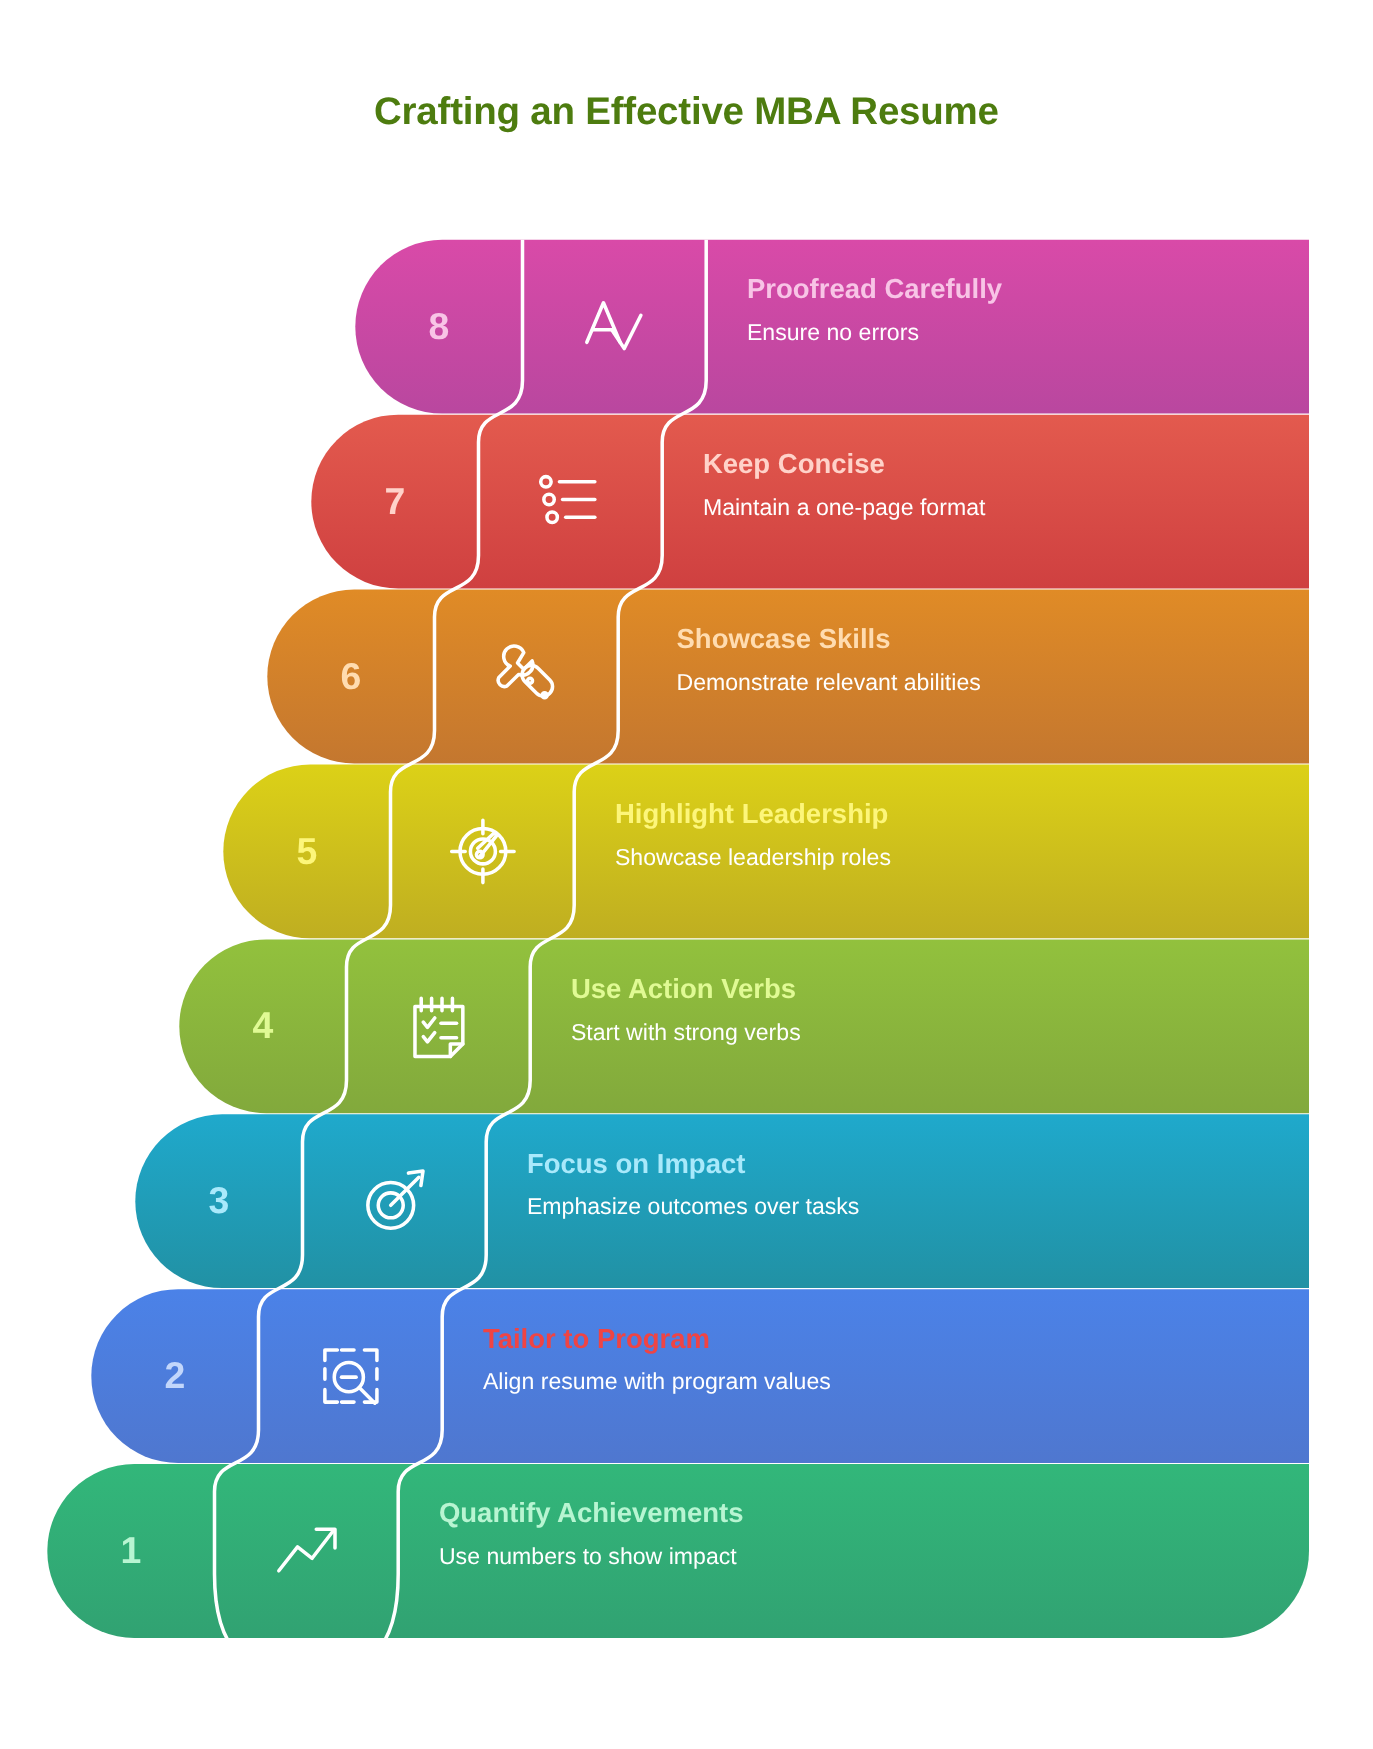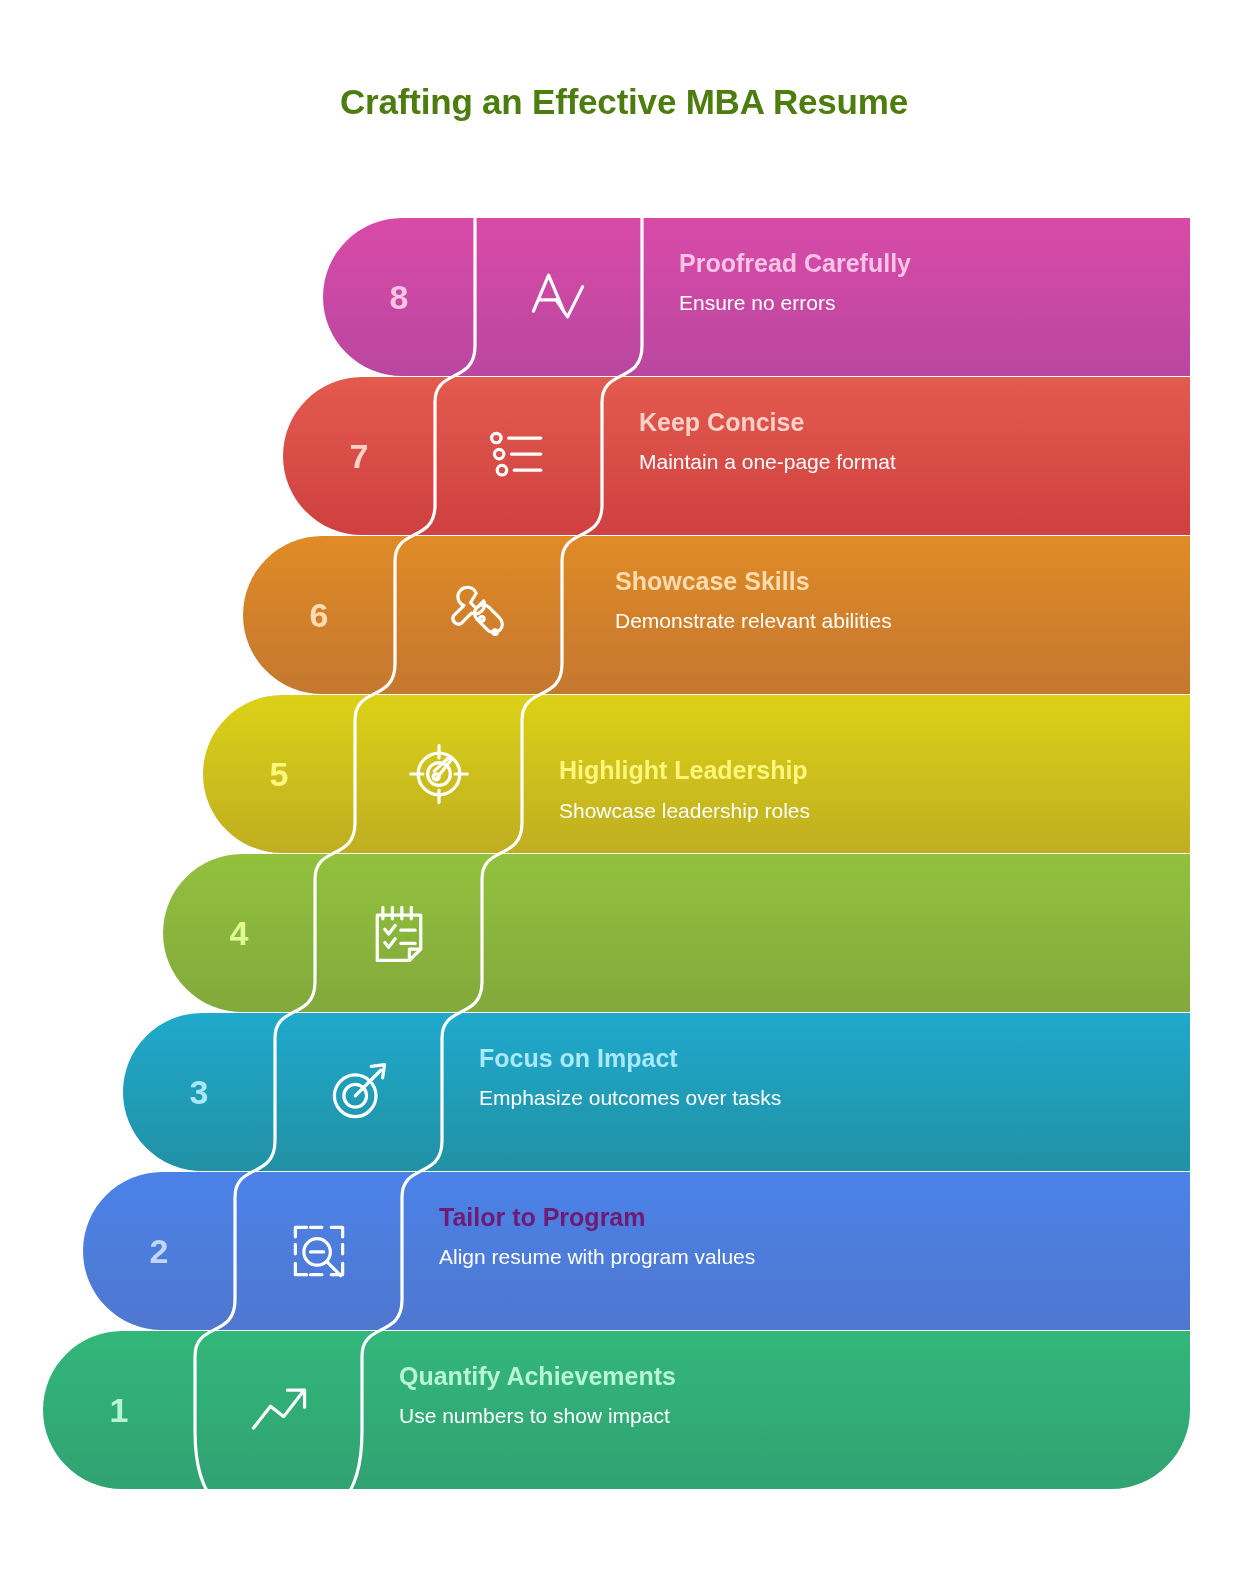--- a/index.html
+++ b/index.html
@@ -174,39 +174,43 @@
       <div class="num" style="left: 0px; width: 152px; color: rgb(253, 246, 122);">5</div>
       <div class="icon-cell" style="left: 152px; width: 167px;">
         <svg viewBox="0 0 74 74" fill="none" stroke="#ffffff" stroke-width="3.4" stroke-linecap="round" stroke-linejoin="round">
           <circle cx="37" cy="37" r="22"></circle>
           <circle cx="37" cy="37" r="12"></circle>
           <path d="M37 7 V20 M37 54 V67 M7 37 H20 M54 37 H67"></path>
           <path d="M34 42 L50 22 a5 5 0 0 0 -2 -3 L32 34"></path>
           <circle cx="34" cy="40" r="3.2"></circle>
         </svg>
       </div>
-      <div class="text-cell" style="left: 356px; right: 0px; justify-content: flex-end;">
+      <div class="text-cell" style="left: 356px; right: 0px;">
         <div class="step-title" style="color: rgb(253, 246, 122);">Highlight Leadership</div>
         <div class="step-sub">Showcase leadership roles</div>
       </div>
     </div>
     <div class="row" style="top: 636px; left: 163px; width: 1027px;">
       <div class="row-inner" style="background: linear-gradient(rgb(146, 193, 61) 0%, rgb(130, 169, 60) 100%);"></div>
       <div class="num" style="left: 0px; width: 152px; color: rgb(224, 250, 148);">4</div>
       <div class="icon-cell" style="left: 152px; width: 167px;">
         <svg viewBox="0 0 74 74" fill="none" stroke="#ffffff" stroke-width="3.4" stroke-linecap="round" stroke-linejoin="round">
           <path d="M14 18 H60 V54 L48 66 H14 Z"></path>
           <path d="M60 54 H48 V66"></path>
           <path d="M20 10 V22 M30 10 V22 M40 10 V22 M50 10 V22"></path>
           <path d="M22 33 L26 38 L33 29"></path>
           <path d="M39 34 H54"></path>
           <path d="M22 47 L26 52 L33 43"></path>
           <path d="M39 48 H54"></path>
         </svg>
       </div>
+      <div class="text-cell" style="left: 356px; right: 0px;">
+        <div class="step-title" style="color: rgb(224, 250, 148);">Use Action Verbs</div>
+        <div class="step-sub">Start with strong verbs</div>
+      </div>
     </div>
     <div class="row" style="top: 795px; left: 123px; width: 1067px;">
       <div class="row-inner" style="background: linear-gradient(rgb(31, 169, 204) 0%, rgb(33, 145, 164) 100%);"></div>
       <div class="num" style="left: 0px; width: 152px; color: rgb(169, 233, 251);">3</div>
       <div class="icon-cell" style="left: 152px; width: 167px;">
         <svg viewBox="0 0 74 74" fill="none" stroke="#ffffff" stroke-width="3.4" stroke-linecap="round" stroke-linejoin="round">
           <circle cx="33" cy="41" r="22"></circle>
           <circle cx="33" cy="41" r="12"></circle>
           <path d="M33 41 L60 14"></path>
           <path d="M50 10 L64 8 L62 22"></path>
@@ -223,21 +227,21 @@
       <div class="icon-cell" style="left: 152px; width: 167px;">
         <svg viewBox="0 0 74 74" fill="none" stroke="#ffffff" stroke-width="3.4" stroke-linecap="round" stroke-linejoin="round">
           <path d="M12 22 V12 H24 M50 12 H62 V22 M62 50 V62 H50 M24 62 H12 V50"></path>
           <path d="M28 12 H40 M12 30 V40 M62 30 V40 M28 62 H40" stroke-dasharray="0"></path>
           <circle cx="35" cy="38" r="14"></circle>
           <path d="M28 38 H42"></path>
           <path d="M45 48 L60 63"></path>
         </svg>
       </div>
       <div class="text-cell" style="left: 356px; right: 0px;">
-        <div class="step-title" style="color: #701a75;">Tailor to Program</div>
+        <div class="step-title" style="color: #ef4444;">Tailor to Program</div>
         <div class="step-sub">Align resume with program values</div>
       </div>
     </div>
     <div class="row last" style="top: 1113px; left: 43px; width: 1147px;">
       <div class="row-inner" style="background: linear-gradient(rgb(50, 183, 122) 0%, rgb(49, 162, 114) 100%);"></div>
       <div class="num" style="left: 0px; width: 152px; color: rgb(184, 245, 210);">1</div>
       <div class="icon-cell" style="left: 152px; width: 167px;">
         <svg viewBox="0 0 74 74" fill="none" stroke="#ffffff" stroke-width="3.4" stroke-linecap="round" stroke-linejoin="round">
           <path d="M10 56 L28 33 L42 44 L62 18"></path>
           <path d="M46 16 H64 V34"></path>

